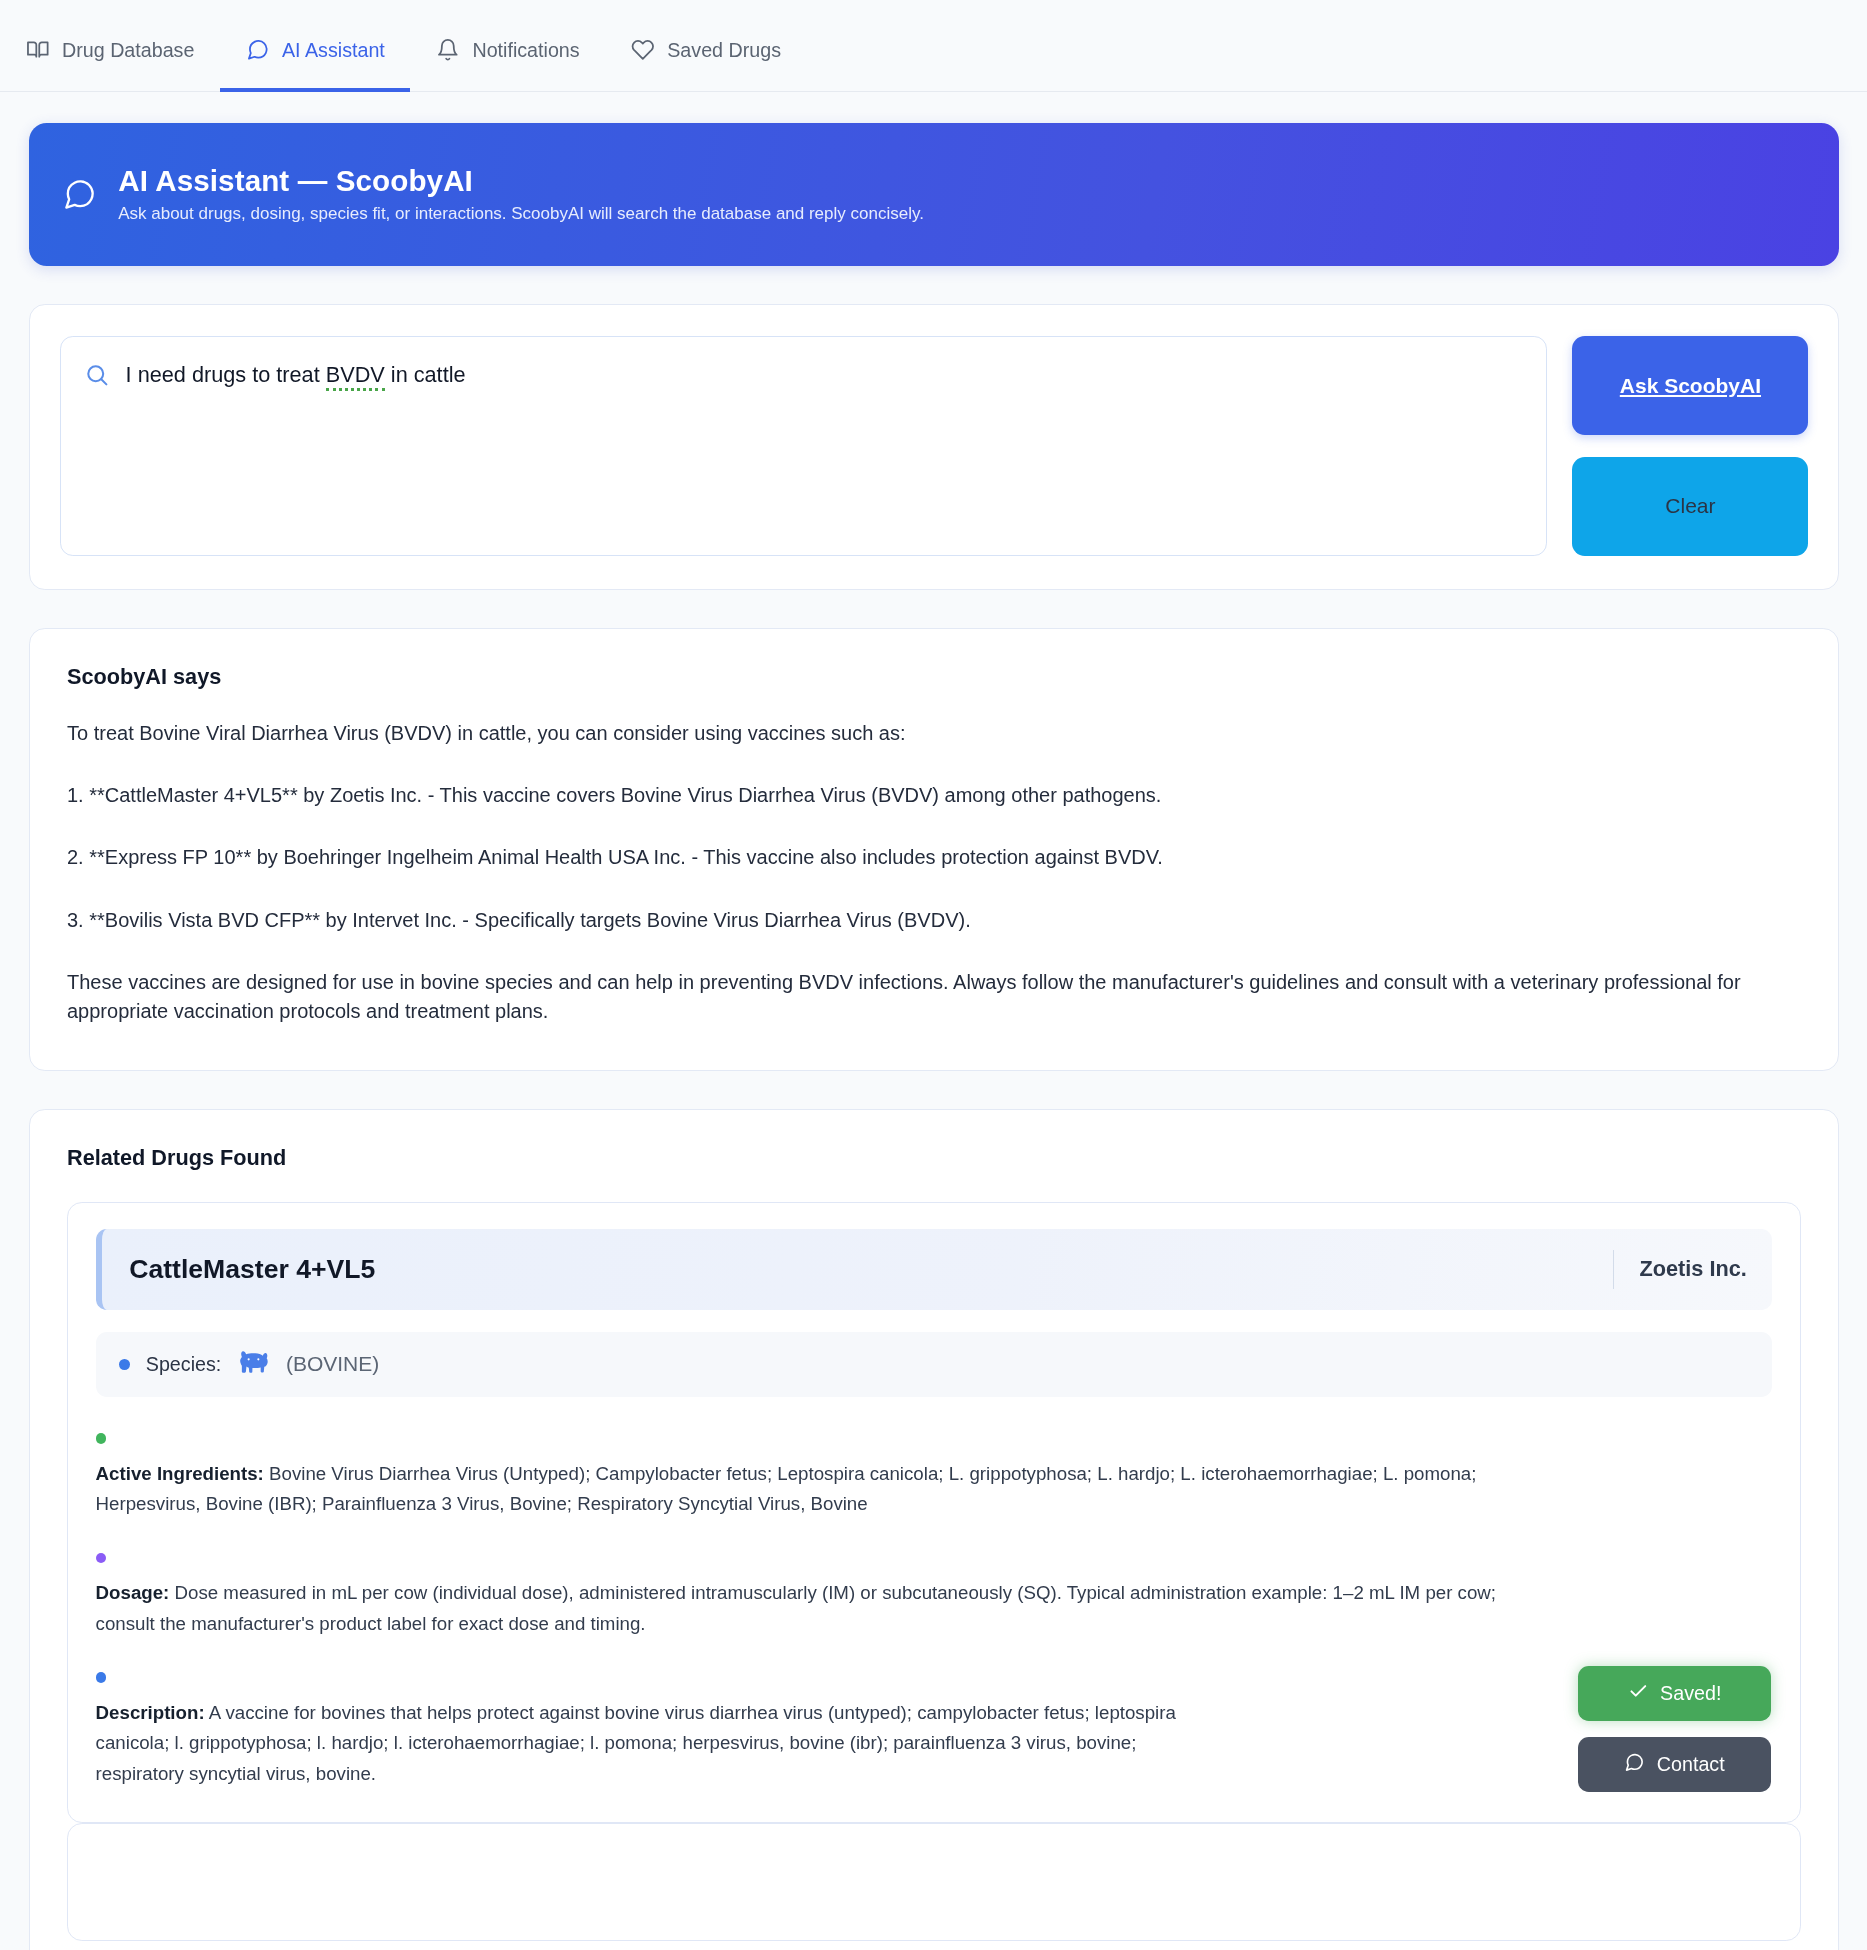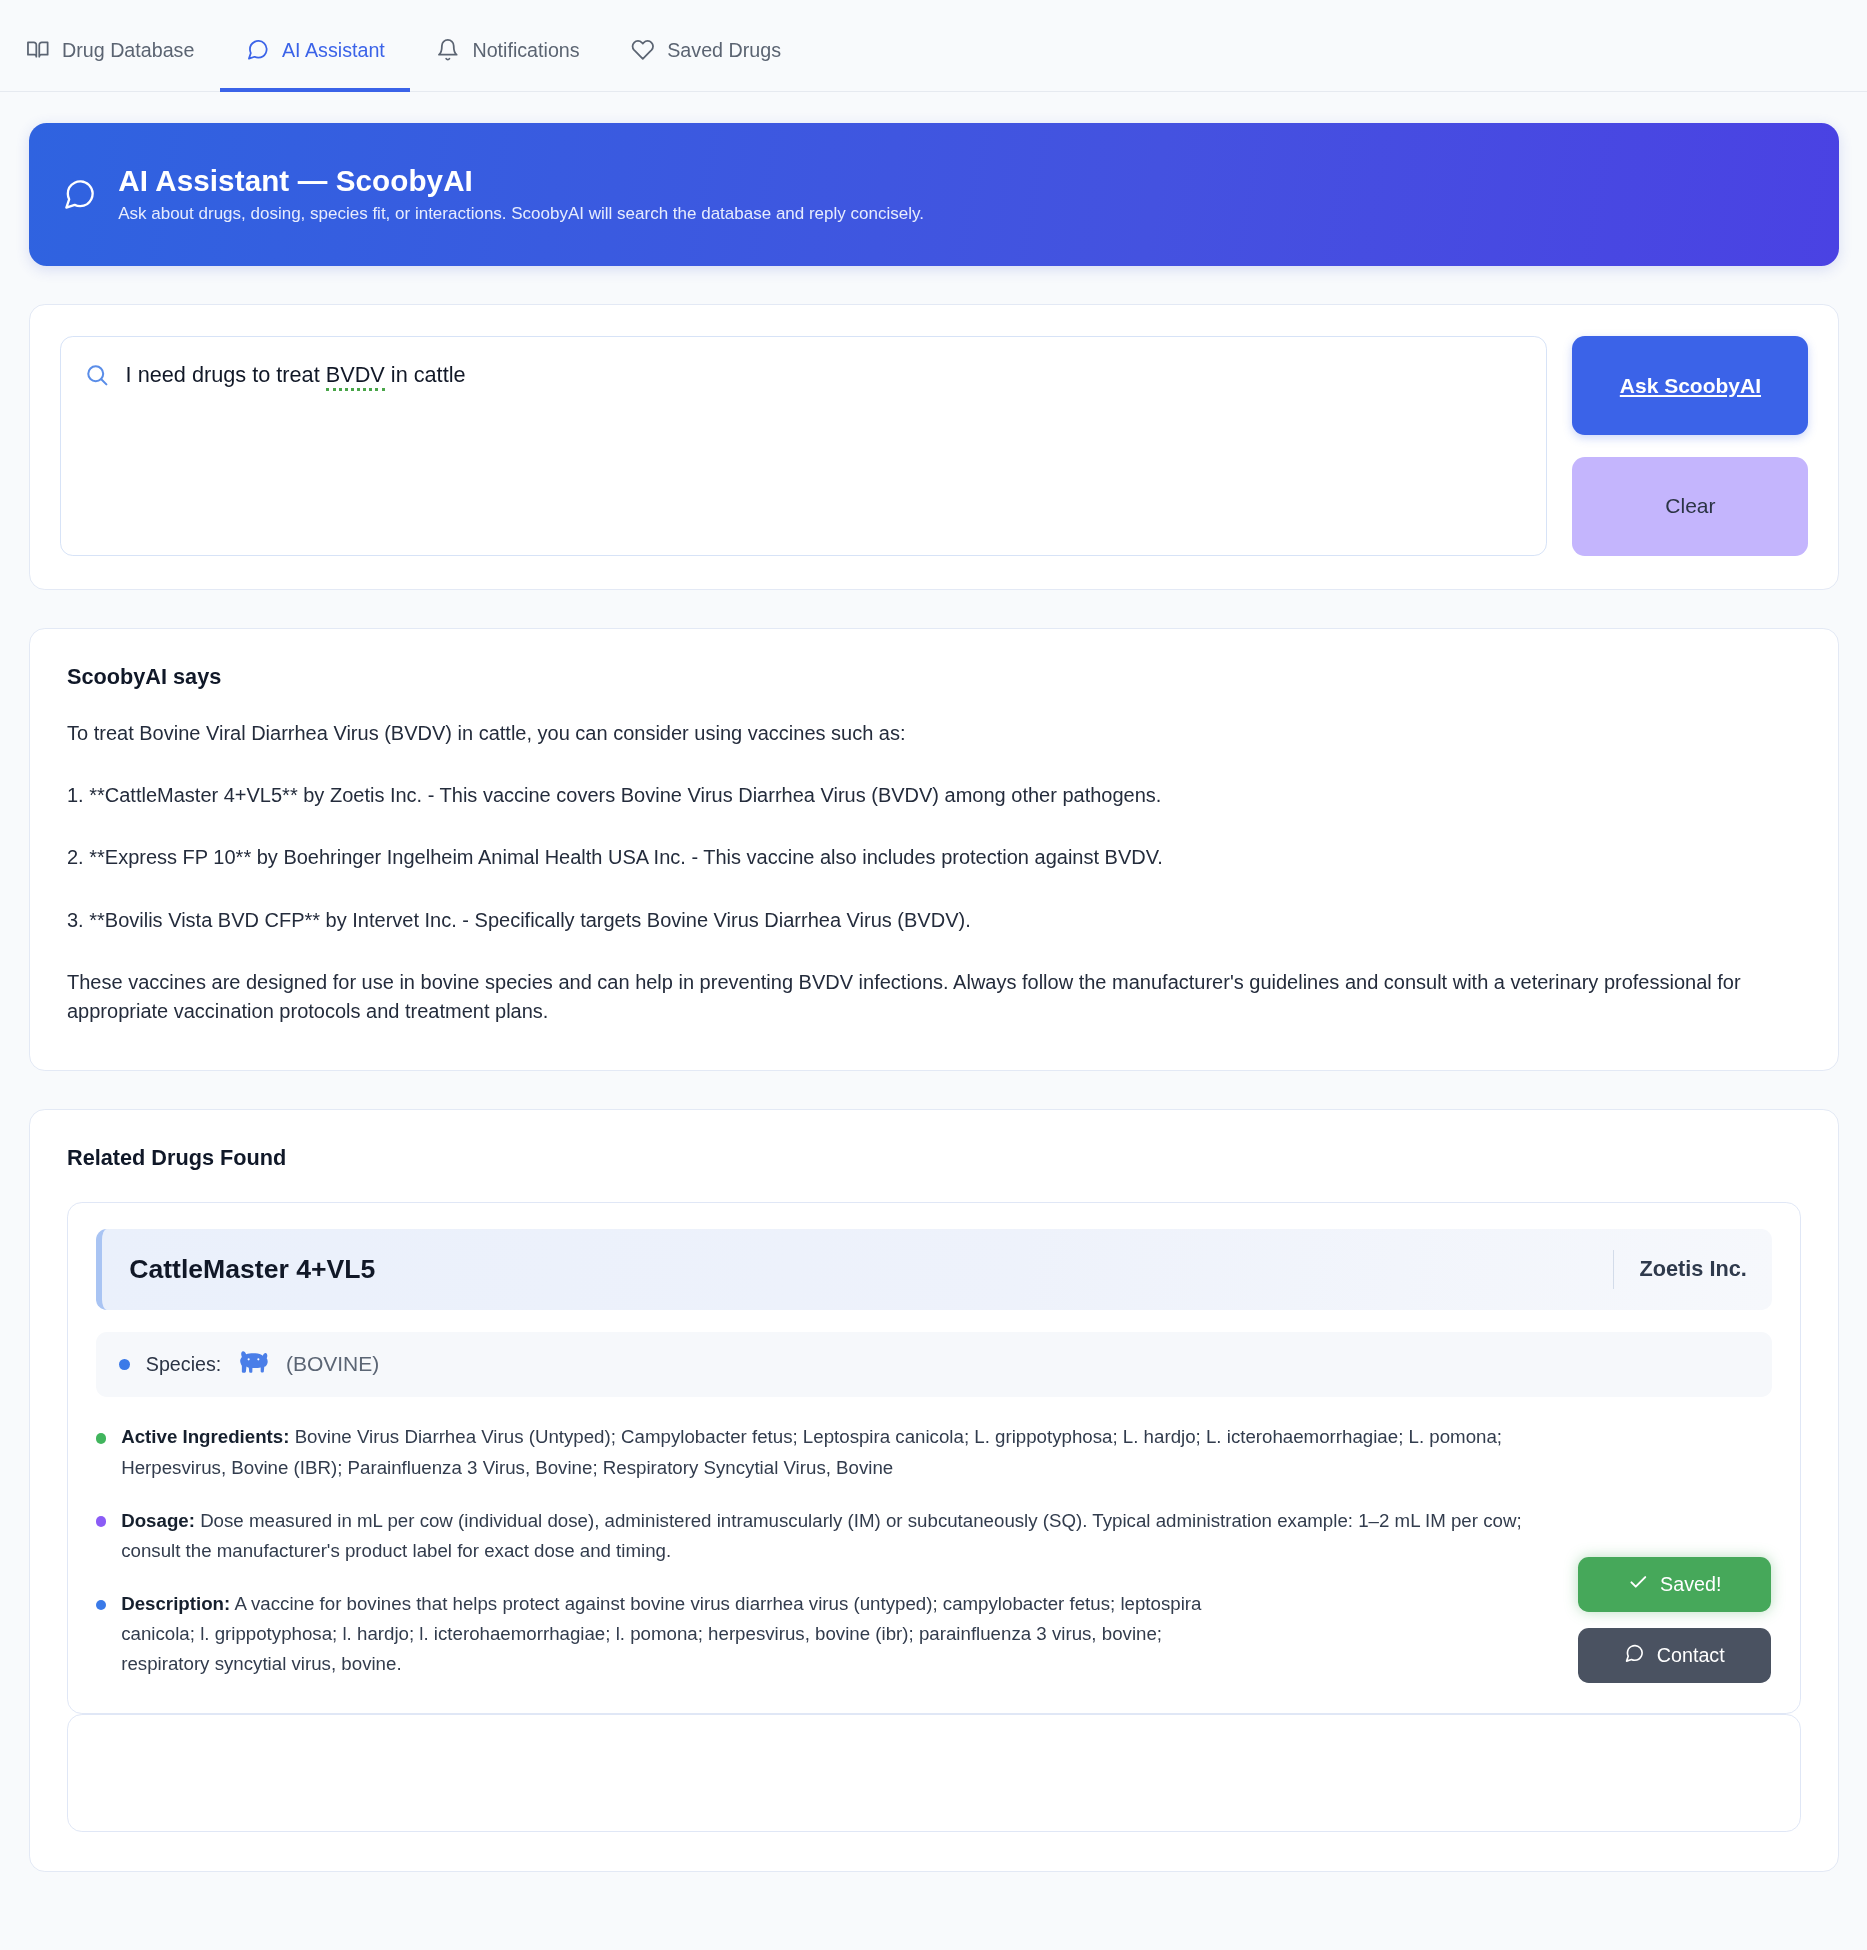--- a/index.html
+++ b/index.html
@@ -112,21 +112,21 @@
     font-weight: bold;
     border: none;
     cursor: pointer;
     box-shadow: 0 3px 9.9px rgba(59,99,232,0.26);
     font-family: inherit;
     text-decoration: underline;
   }
   .btn-muted {
     height: 99px;
     border-radius: 12.8px;
-    background: #c4b5fd;
+    background: #0ea5e9;
     color: #2b3445;
     font-size: 21px;
     border: none;
     cursor: pointer;
     font-family: inherit;
   }
 
   
   .answer-card { padding: 35px 37px 43px 37px; }
   .answer-title { font-size: 21.7px; font-weight: bold; color: #101828; margin-bottom: 29.6px; }
@@ -183,20 +183,21 @@
   .species-label { font-size: 19.7px; color: #2b3445; }
   .species-emoji { font-size: 29.6px; line-height: 1; color:#4a7ee8; }
   .species-code { font-size: 21px; color: #5b6574; }
 
   .facts { margin-top: 25.6px; }
   .fact {
     display: flex;
     gap: 14.8px;
     margin-bottom: 22.7px;
     align-items: flex-start;
+    flex-direction: column;
   }
   .fact:last-child { margin-bottom: 0; }
   .fact .dot { margin-top: 10.8px; }
   .fact-text {
     font-size: 18.7px;
     line-height: 1.62;
     color: #323c4d;
     max-width: 1409px;
   }
   .fact-text b { color: #16202e; font-weight: bold; }

